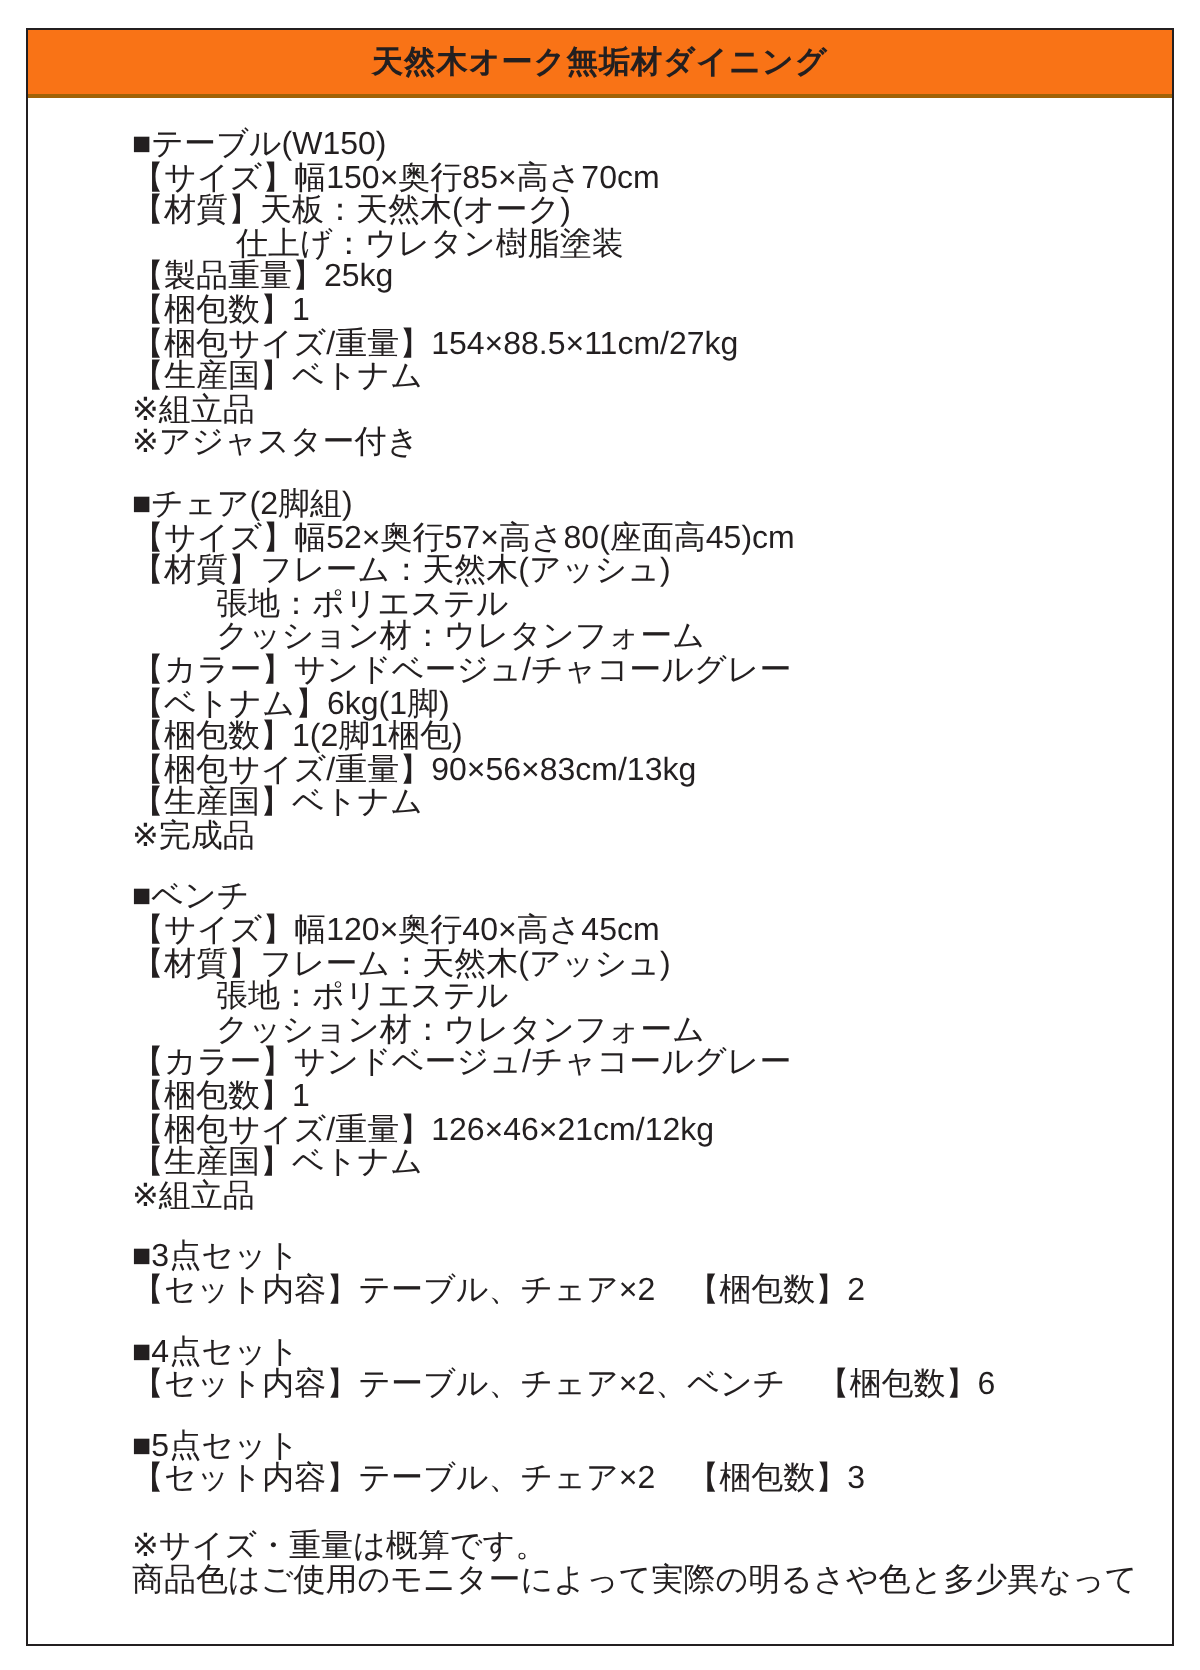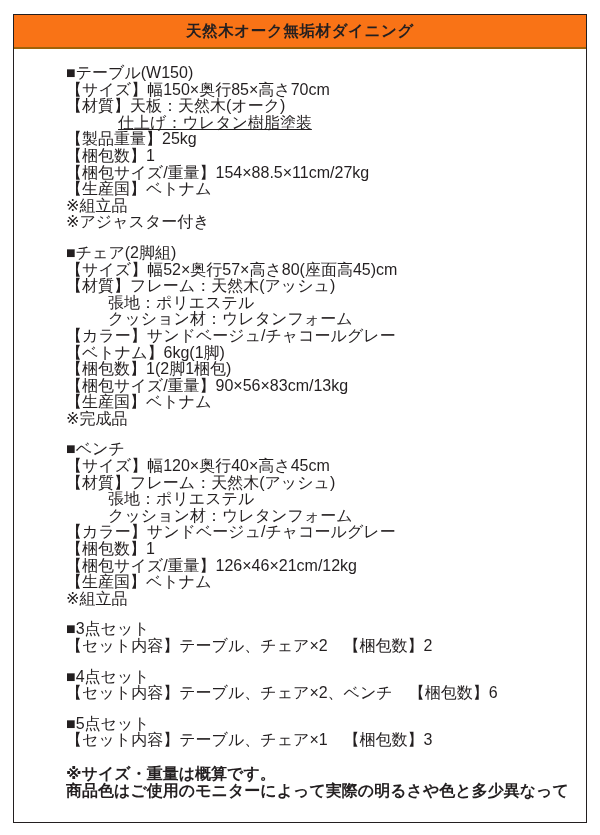--- a/index.html
+++ b/index.html
@@ -54,31 +54,29 @@
     margin-bottom: 14px;
   }
   .line {
     font-size: 16px;
     line-height: 16.6px;
     white-space: pre;
     color: #231f20;
   }
   .line.indent1 {
     padding-left: 52px;
-    text-decoration: underline;
   }
   .line.indent2 {
     padding-left: 42px;
   }
   .notes {
     margin-top: 16px;
   }
   .notes .line {
     line-height: 17.4px;
-    font-weight: bold;
   }
 </style>
 </head>
 <body>
 
 <div class="page">
   <div class="sheet">
 
     <div class="title-bar">
       <div class="title-text">天然木オーク無垢材ダイニング</div>
@@ -131,21 +129,21 @@
         <div class="line">【セット内容】テーブル、チェア×2　【梱包数】2</div>
       </div>
 
       <div class="spec-block">
         <div class="line">■4点セット</div>
         <div class="line">【セット内容】テーブル、チェア×2、ベンチ　【梱包数】6</div>
       </div>
 
       <div class="spec-block">
         <div class="line">■5点セット</div>
-        <div class="line">【セット内容】テーブル、チェア×1　【梱包数】3</div>
+        <div class="line">【セット内容】テーブル、チェア×2　【梱包数】3</div>
       </div>
 
       <div class="notes">
         <div class="line">※サイズ・重量は概算です。</div>
         <div class="line">商品色はご使用のモニターによって実際の明るさや色と多少異なって</div>
 
       </div>
 
     </div>
   </div>

